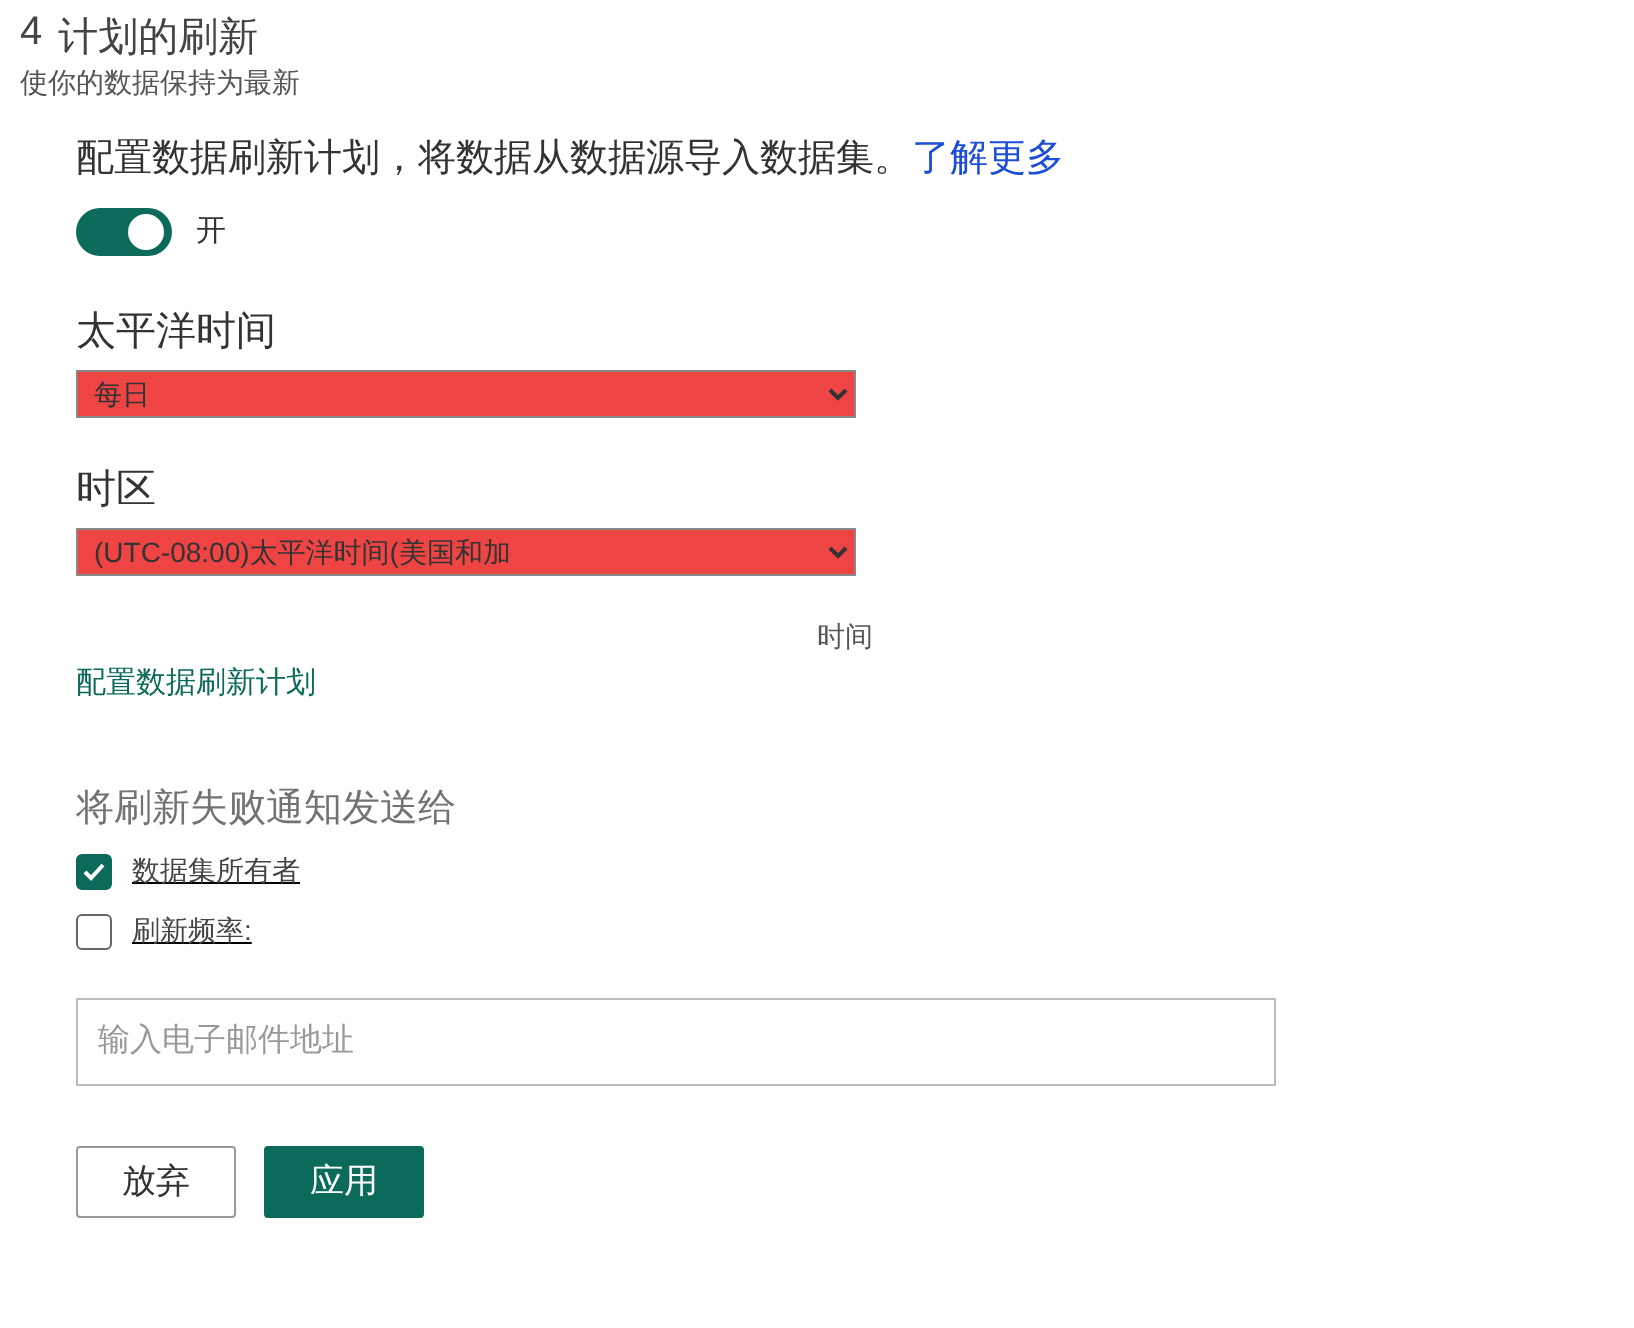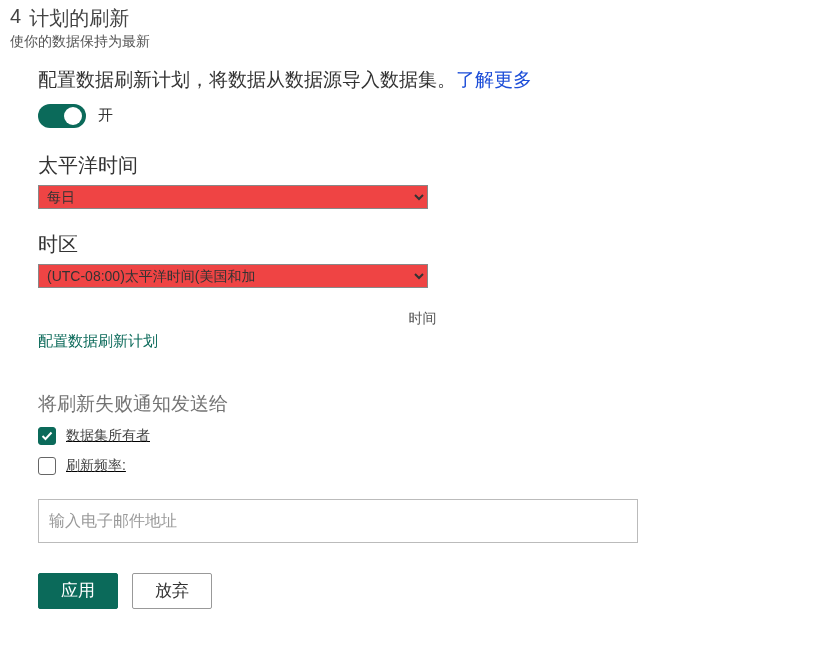--- a/index.html
+++ b/index.html
@@ -110,17 +110,17 @@
     <div class="check-row">
       <div class="checkbox">
         
       </div>
       <span class="check-label">刷新频率:</span>
     </div>
 
     <input type="text" class="email-input" placeholder="输入电子邮件地址" style="">
 
     <div class="btn-row">
+      <button class="btn btn-secondary">放弃</button>
       <button class="btn btn-primary">应用</button>
-      <button class="btn btn-secondary">放弃</button>
     </div>
   </div>
 </div>
 
 </body></html>

